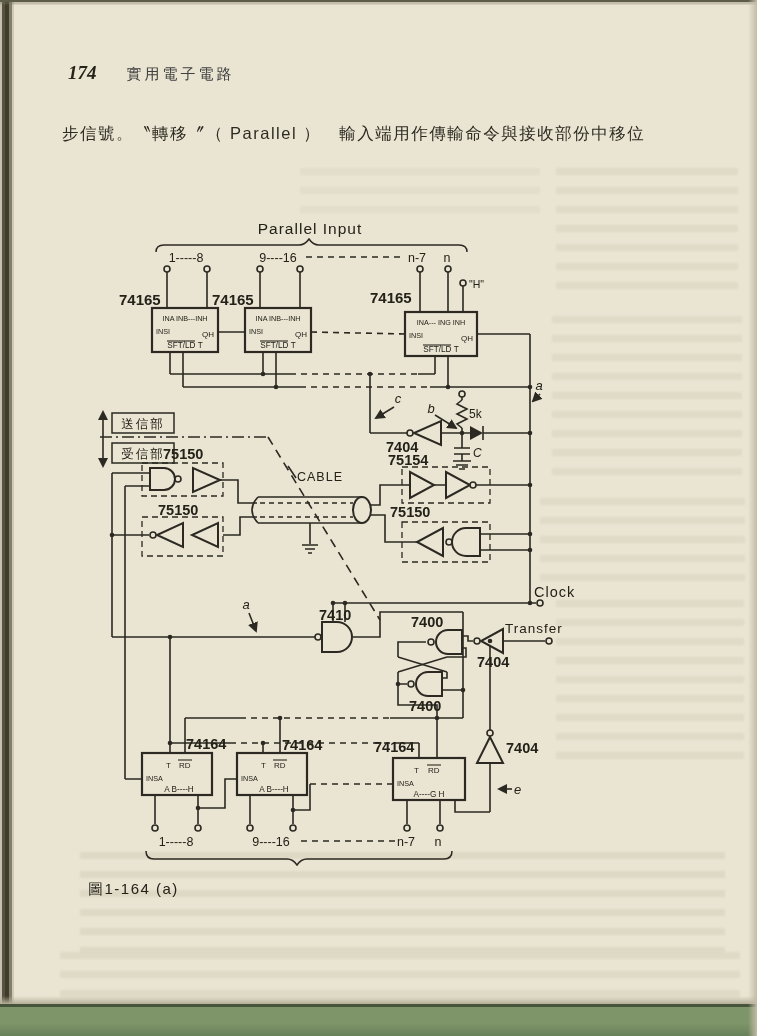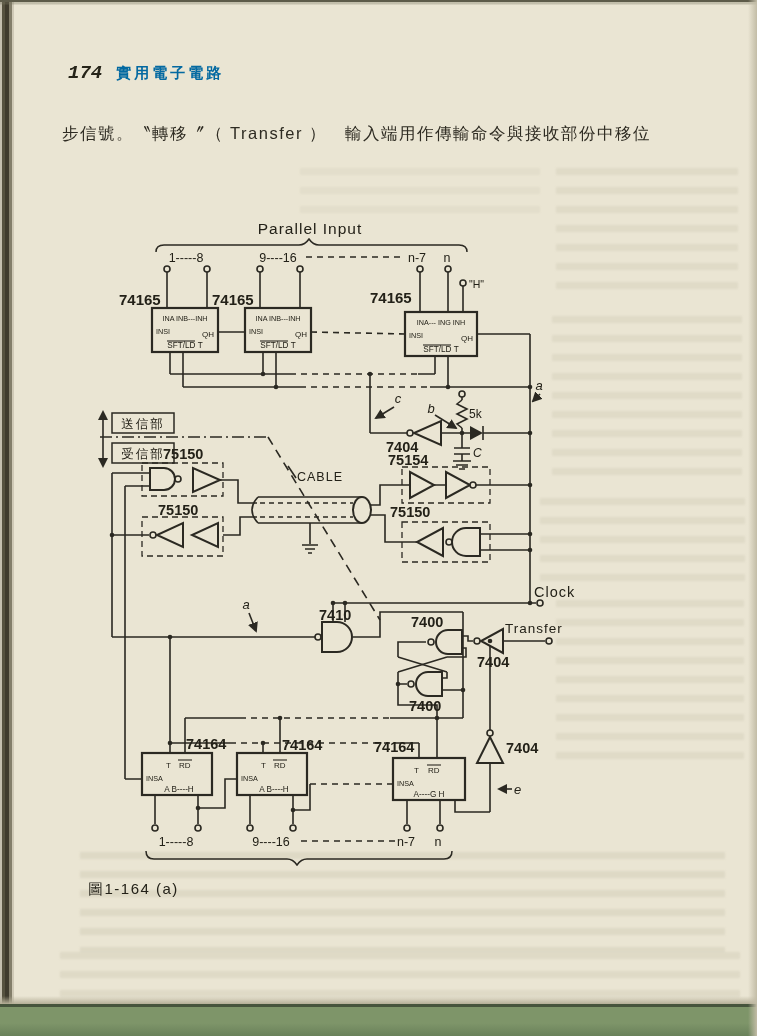--- a/index.html
+++ b/index.html
@@ -12,22 +12,22 @@
           background:linear-gradient(180deg,#5d5b49 0 2px,rgba(120,118,96,.35) 2px 4px,rgba(120,118,96,0));}
   .bottom-edge{position:absolute;left:0;top:996px;width:757px;height:8px;
           background:linear-gradient(180deg,rgba(160,154,130,0),#b5af97);}
   .bottom-band{position:absolute;left:0;top:1004px;width:757px;height:32px;
           background:linear-gradient(180deg,#46543c 0 3px,#7e9569 3px 60%,#69815a);}
   .right-edge{position:absolute;left:748px;top:0;width:9px;height:1036px;
           background:linear-gradient(90deg,rgba(201,195,173,0),#c2bca6);}
   .bleed{position:absolute;filter:blur(1.2px);opacity:.5;pointer-events:none;
           background:repeating-linear-gradient(180deg, rgba(146,143,115,.24) 0 7px, rgba(146,143,115,0) 7px 19px);}
   .header{position:absolute;left:68px;top:62px;white-space:nowrap;}
-  .pagenum{font-family:Liberation Mono, monospace;font-style:italic;font-weight:bold;font-size:19px;color:#262419;}
-  .booktitle{font-size:15px;font-weight:bold;letter-spacing:3px;margin-left:14px;color:#0369a1;}
+  .pagenum{font-family:Liberation Serif, serif;font-style:italic;font-weight:bold;font-size:19px;color:#262419;}
+  .booktitle{font-size:15px;font-weight:normal;letter-spacing:3px;margin-left:30px;color:#404040;}
   .para{position:absolute;left:62px;top:118px;width:650px;font-size:16.5px;line-height:30px;
         letter-spacing:1.5px;color:#2e2b22;}
   svg{position:absolute;left:0;top:0;}
   svg text{font-family:"Liberation Sans",sans-serif;fill:#232118;}
   .w{fill:none;stroke:#2b2922;stroke-width:1.6;}
   .wd{fill:none;stroke:#2b2922;stroke-width:1.6;stroke-dasharray:6 5;}
   .wc{fill:none;stroke:#2b2922;stroke-width:1.5;stroke-dasharray:5 4;}
   .chip{fill:#eae5d3;stroke:#2b2922;stroke-width:2.2;}
   .gate{fill:#eae5d3;stroke:#2b2922;stroke-width:2;}
   .dbox{fill:none;stroke:#2b2922;stroke-width:1.3;stroke-dasharray:6 4;}
@@ -54,21 +54,21 @@
   <div class="bleed" style="left:556px;top:600px;width:188px;height:168px;"></div>
   <div class="bleed" style="left:300px;top:168px;width:240px;height:48px;opacity:.35;"></div>
   <div class="bleed" style="left:80px;top:852px;width:645px;height:100px;opacity:.6;"></div>
   <div class="bleed" style="left:60px;top:952px;width:680px;height:48px;opacity:.55;"></div>
 
   <div class="header">
     <span class="pagenum">174</span><span class="booktitle">實用電子電路</span>
   </div>
 
   <div class="para">
-    <div>步信號。〝轉移〞（ Transfer ）　輸入端用作傳輸命令與接收部份中移位</div>
+    <div>步信號。〝轉移〞（ Parallel ）　輸入端用作傳輸命令與接收部份中移位</div>
   </div>
 
   <svg width="757" height="1036" viewBox="0 0 757 1036">
     <defs>
       <marker id="ah" viewBox="0 0 8 8" refX="6.5" refY="4" markerWidth="6.5" markerHeight="6.5" orient="auto">
         <path d="M0,0L8,4L0,8z" fill="#2b2922"></path>
       </marker>
       <marker id="ahr" viewBox="0 0 8 8" refX="6.5" refY="4" markerWidth="6.5" markerHeight="6.5" orient="auto-start-reverse">
         <path d="M0,0L8,4L0,8z" fill="#2b2922"></path>
       </marker>

